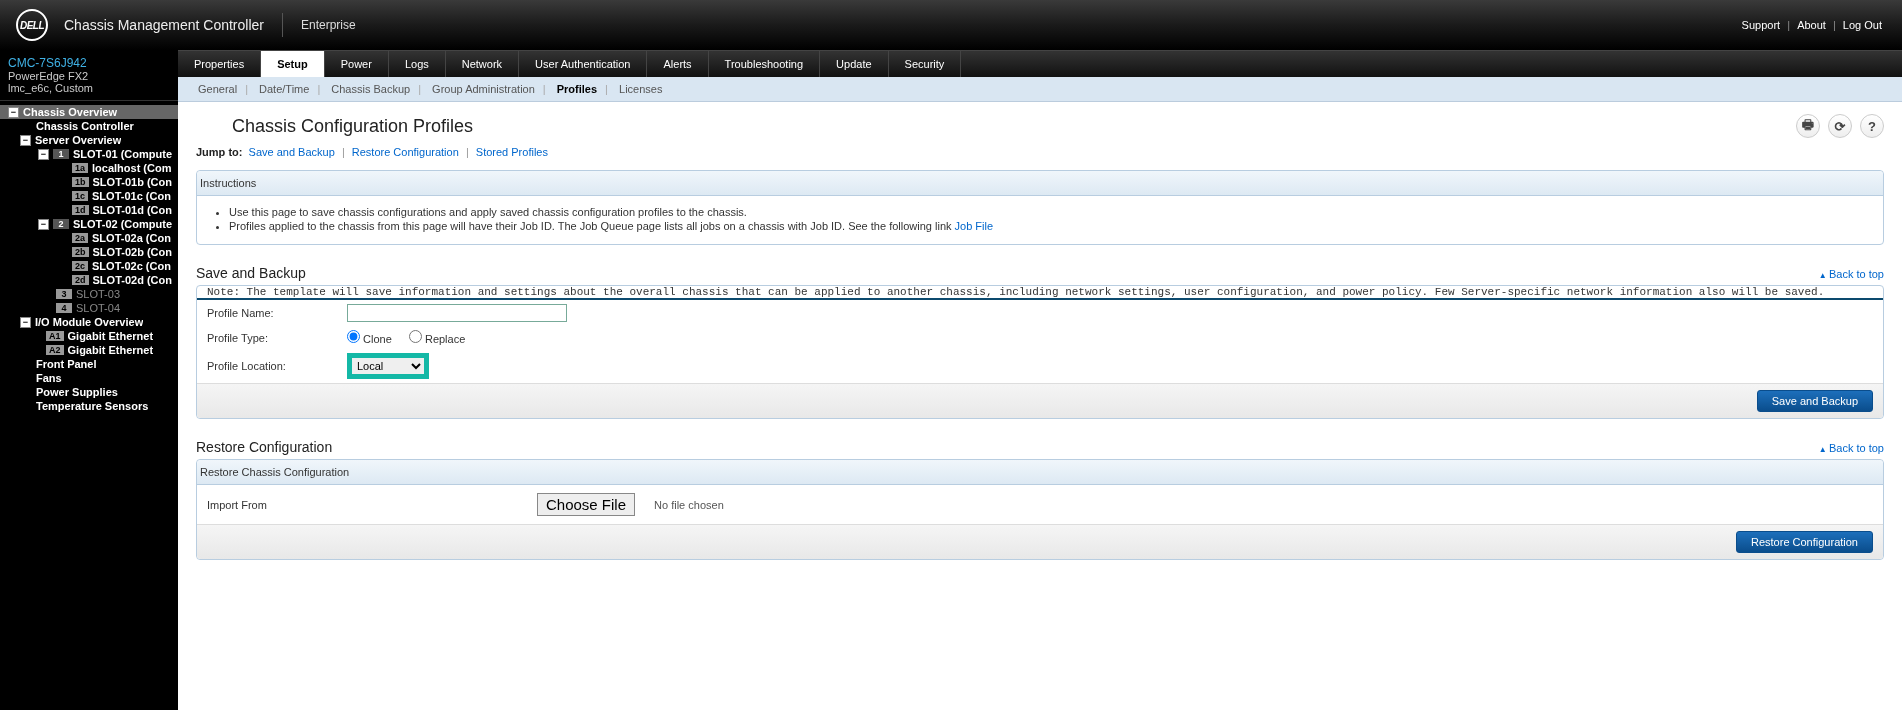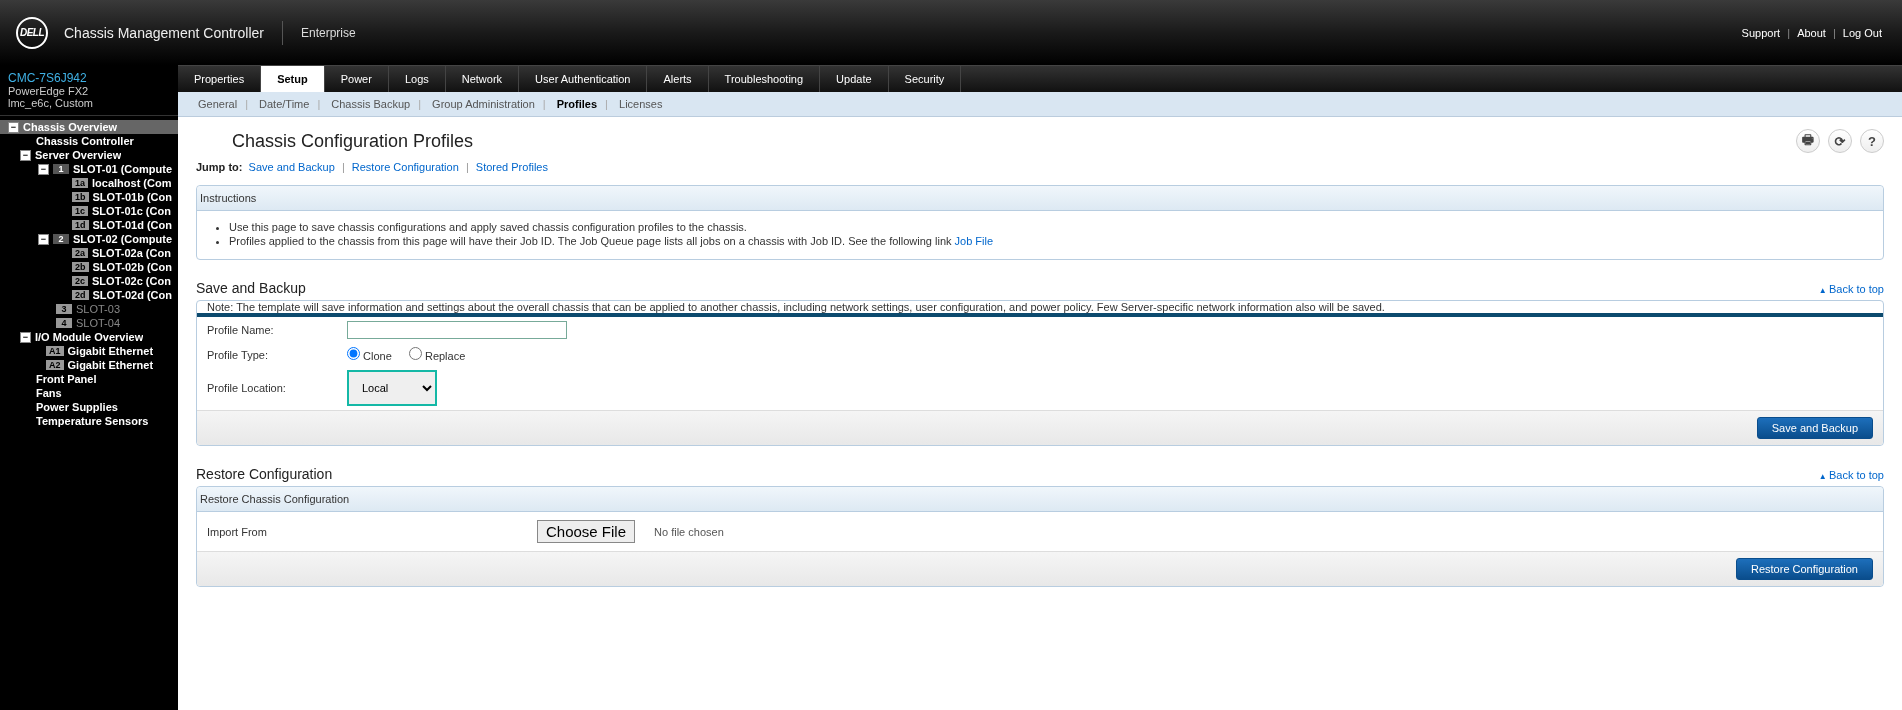--- a/index.html
+++ b/index.html
@@ -1,19 +1,19 @@
 <!DOCTYPE html>
 <html><head>
 <meta charset="utf-8">
 <style>
 * { margin: 0; padding: 0; box-sizing: border-box; font-family: Arial, Helvetica, sans-serif; }
 body { background: #fff; font-size: 11px; color: #333; }
 
 
-.header { background: linear-gradient(to bottom, #3a3a3a 0%, #1a1a1a 50%, #000 100%); height: 65px; display: flex; align-items: center; padding: 0 16px; color: #fff; }
+.header { background: linear-gradient(to bottom, #3a3a3a 0%, #1a1a1a 50%, #000 100%); height: 50px; display: flex; align-items: center; padding: 0 16px; color: #fff; }
 .logo { width: 32px; height: 32px; border: 2px solid #fff; border-radius: 50%; display: flex; align-items: center; justify-content: center; font-style: italic; font-weight: bold; font-size: 10px; letter-spacing: -0.5px; }
 .header-title { margin-left: 16px; font-size: 14px; color: #eee; }
 .header-divider { width: 1px; height: 24px; background: #555; margin: 0 18px; }
 .header-sub { font-size: 12px; color: #ddd; }
 .header-right { margin-left: auto; font-size: 11px; }
 .header-right a { color: #fff; text-decoration: none; margin: 0 4px; cursor: pointer; }
 .header-right span.sep { color: #888; }
 
 
 .main { display: flex; height: calc(100vh - 50px); }
@@ -67,26 +67,26 @@
 .panel-body ul { margin-left: 18px; }
 .panel-body li { margin-bottom: 2px; color: #333; }
 .panel-body a { color: #0066cc; text-decoration: none; }
 .panel-footer { background: linear-gradient(to bottom, #f5f5f5, #e8e8e8); padding: 6px 10px; text-align: right; border-top: 1px solid #ddd; border-radius: 0 0 4px 4px; }
 
 .section-head { display: flex; align-items: baseline; margin-bottom: 4px; }
 .section-title { font-size: 14px; color: #222; }
 .back-top { margin-left: auto; color: #0066cc; font-size: 11px; cursor: pointer; }
 .back-top::before { content: "▲ "; font-size: 8px; color: #0066cc; }
 
-.note { padding: 0 10px; font-size: 11px; color: #333; border-bottom: 4px solid #0c4a6e; }
+.note { padding: 0 10px; font-size: 11px; color: #333; border-bottom: 2px solid #0c4a6e; font-family: Liberation Mono, monospace; }
 
 .form-row { display: flex; align-items: center; padding: 4px 10px; font-size: 11px; }
 .form-row .lbl { width: 140px; color: #333; }
 .form-row input[type=text] { width: 220px; border: 1px solid #7a9; padding: 2px 4px; font-size: 11px; }
-.form-row select { width: 90px; border: 2px solid #14b8a6; font-size: 11px; padding: 9px; }
+.form-row select { width: 82px; border: 5px solid #14b8a6; font-size: 11px; padding: 1px; }
 .radio-group label { margin-right: 14px; font-size: 11px; }
 
 .btn-primary { background: linear-gradient(to bottom, #1d6fbb, #0a4d8c); color: #fff; border: 1px solid #0a4d8c; border-radius: 3px; padding: 4px 14px; font-size: 11px; cursor: pointer; }
 
 .file-row { display: flex; align-items: center; padding: 8px 10px; font-size: 11px; }
 .file-row .lbl { width: 330px; }
 .file-btn { border: 1px solid #888; background: #eee; padding: 2px 8px; font-size: 15px; cursor: pointer; }
 .file-status { margin-left: 19px; color: #555; }
 </style>
 </head>

